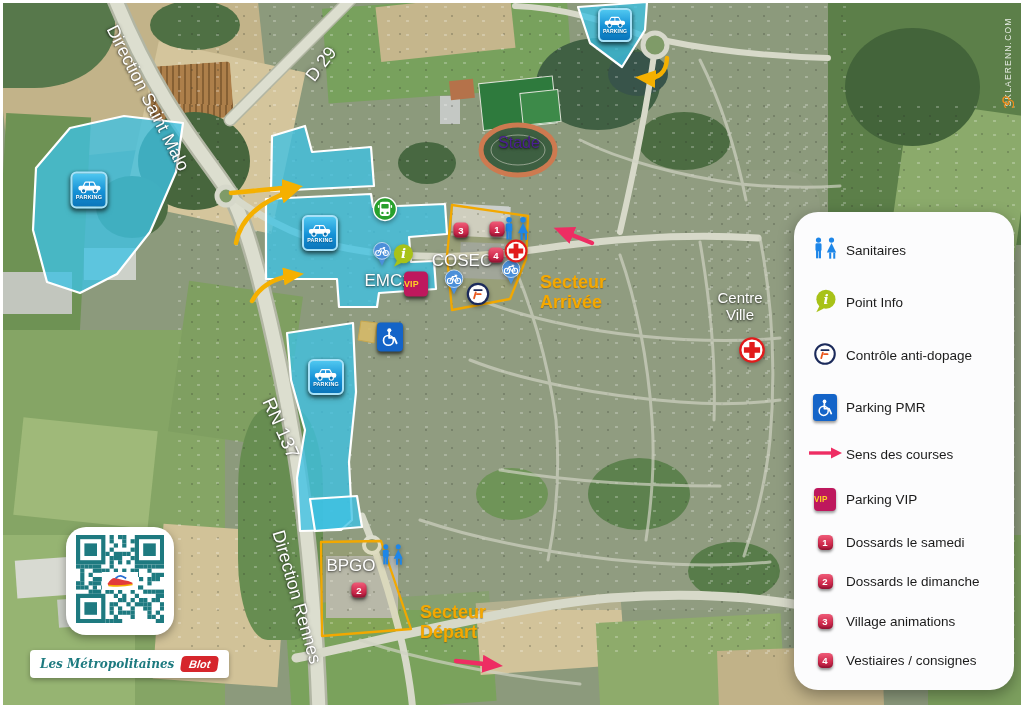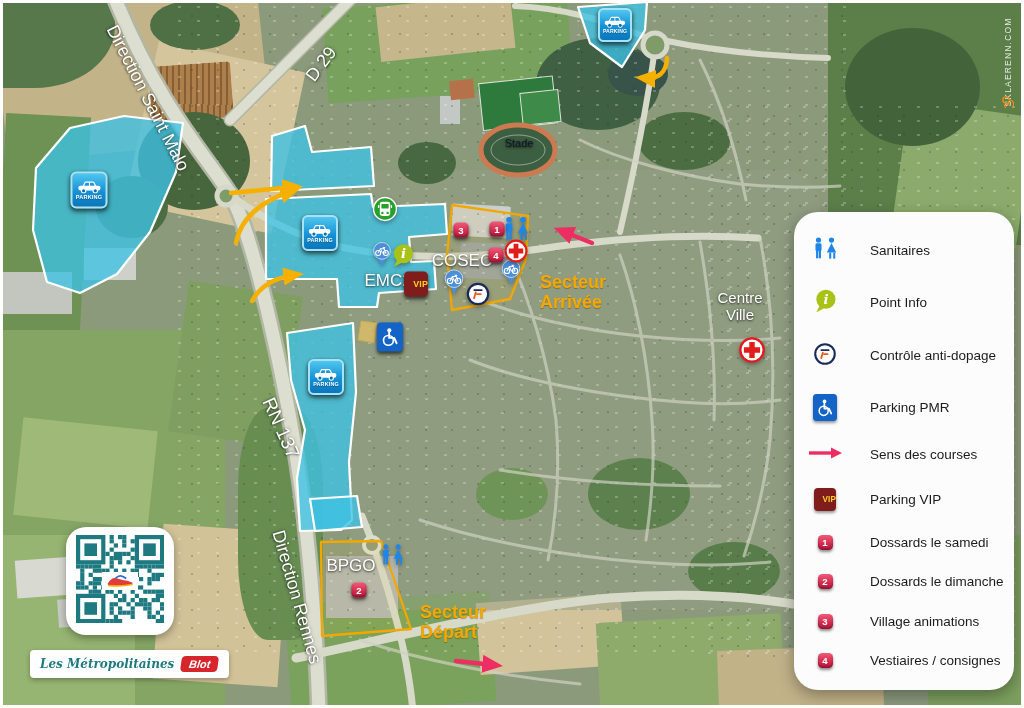--- a/index.html
+++ b/index.html
@@ -15,33 +15,33 @@
   #mapsvg{position:absolute;inset:0;}
   .map-label{position:absolute;white-space:nowrap;color:#fff;line-height:1.12;text-align:center;
     text-shadow:0 1px 2px rgba(0,0,0,.6),0 0 4px rgba(0,0,0,.35);}
   .map-label.accent{text-shadow:0 1px 1px rgba(90,60,0,.45);}
   .marker{position:absolute;transform:translate(-50%,-50%);display:flex;flex-direction:column;
     align-items:center;justify-content:center;filter:drop-shadow(0 2px 2px rgba(0,0,0,.35));}
   .pk{background:linear-gradient(180deg,#4fc7f0 0%,#1591d6 55%,#0b76bb 100%);
     border:2px solid #a8e2f8;border-radius:16%;box-sizing:border-box;display:flex;flex-direction:column;
     align-items:center;justify-content:center;gap:1px;box-shadow:0 2px 4px rgba(0,0,0,.45);}
   .pk-label{color:#fff;font-weight:bold;letter-spacing:.03em;line-height:1;text-shadow:0 1px 1px rgba(0,0,0,.3);}
-  .icon-vip{background:#7f1d1d;border-radius:18%;display:flex;align-items:center;justify-content:flex-end;
+  .icon-vip{background:#be185d;border-radius:18%;display:flex;align-items:center;justify-content:flex-start;
     box-shadow:0 2px 3px rgba(0,0,0,.4);}
   .icon-vip span{color:#ffd024;font-weight:bold;letter-spacing:.02em;}
   .icon-pmr{background:#1464c8;border-radius:14%;display:flex;align-items:center;justify-content:center;
     box-shadow:0 2px 3px rgba(0,0,0,.4);}
   .num{background:linear-gradient(180deg,#ef5b78,#d12b4e 60%,#b01e3f);border-radius:30%;
     display:flex;align-items:center;justify-content:center;
     box-shadow:0 2px 3px rgba(0,0,0,.45),inset 0 -2px 2px rgba(120,10,40,.5);}
   .num span{color:#fff;font-weight:bold;}
   #legend-panel{position:absolute;left:794px;top:212px;width:220px;height:478px;background:#fcfcfd;
     border-radius:24px;box-shadow:0 5px 16px rgba(0,0,0,.35);display:flex;flex-direction:column;
     justify-content:space-between;padding:25px 0 22px 0;box-sizing:border-box;}
-  .legend-row{display:flex;align-items:center;gap:25px;padding-left:11px;}
+  .legend-row{display:flex;align-items:center;gap:1px;padding-left:11px;}
   .legend-ic{width:40px;display:flex;align-items:center;justify-content:center;flex:0 0 40px;}
   .legend-label{font-size:13.5px;color:#1b1b1b;}
   #qr-box{position:absolute;left:66px;top:527px;width:108px;height:108px;background:#fff;border-radius:20px;
     box-shadow:0 3px 8px rgba(0,0,0,.35);display:flex;align-items:center;justify-content:center;}
   #qr-shoe{position:absolute;width:36px;height:18px;background:#fff;display:flex;align-items:center;justify-content:center;}
   #logo-banner{position:absolute;left:30px;top:650px;height:28px;background:#fff;border-radius:4px;
     box-shadow:0 2px 5px rgba(0,0,0,.3);display:flex;align-items:center;gap:7px;padding:0 10px;}
   #logo-script{font-family:"DejaVu Serif",serif;font-style:italic;font-weight:bold;color:#1d7a7f;font-size:12px;white-space:nowrap;}
   #logo-blot{background:#d6262c;color:#fff;font-style:italic;font-weight:bold;font-size:11px;
     padding:2px 8px;border-radius:4px;transform:skewX(-8deg);white-space:nowrap;}
@@ -175,21 +175,21 @@
     </g>
   </svg>
 
   <div id="labels">
       <div class="map-label" style="left: 148px; top: 98px; font-size: 18px; color: rgb(255, 255, 255); font-weight: 500; transform: translate(-50%, -50%) rotate(63deg);">
         <div>Direction Saint Malo</div>
       </div>
       <div class="map-label" style="left: 321px; top: 64px; font-size: 18px; color: rgb(255, 255, 255); font-weight: 500; transform: translate(-50%, -50%) rotate(-53deg);">
         <div>D 29</div>
       </div>
-      <div class="map-label" style="left: 519px; top: 143px; font-size: 11px; color: #0f172a; font-weight: 500; transform: translate(-50%, -50%) rotate(0deg);">
+      <div class="map-label" style="left: 519px; top: 143px; font-size: 16px; color: #4c1d95; font-weight: 500; transform: translate(-50%, -50%) rotate(0deg);">
         <div>Stade</div>
       </div>
       <div class="map-label" style="left: 462px; top: 261px; font-size: 17px; color: rgb(255, 255, 255); font-weight: 500; transform: translate(-50%, -50%) rotate(0deg);">
         <div>COSEC</div>
       </div>
       <div class="map-label" style="left: 388px; top: 281px; font-size: 17px; color: rgb(255, 255, 255); font-weight: 500; transform: translate(-50%, -50%) rotate(0deg);">
         <div>EMC2</div>
       </div>
       <div class="map-label" style="left: 740px; top: 307px; font-size: 15px; color: rgb(255, 255, 255); font-weight: 500; transform: translate(-50%, -50%) rotate(0deg);">
         <div>Centre</div>

